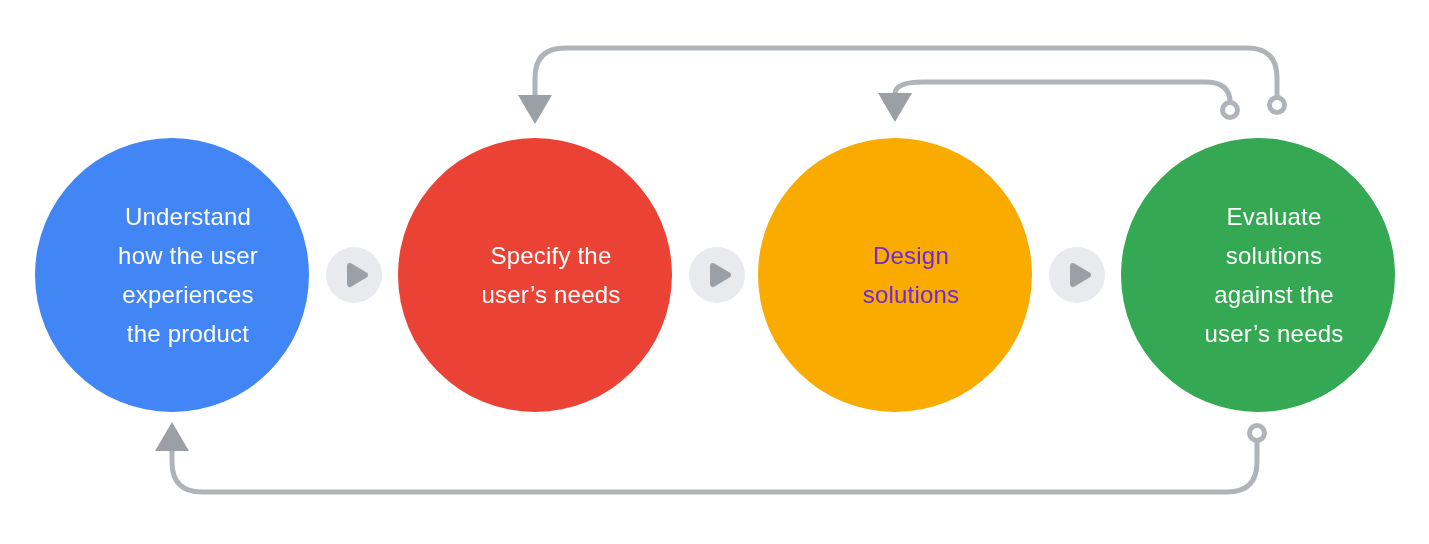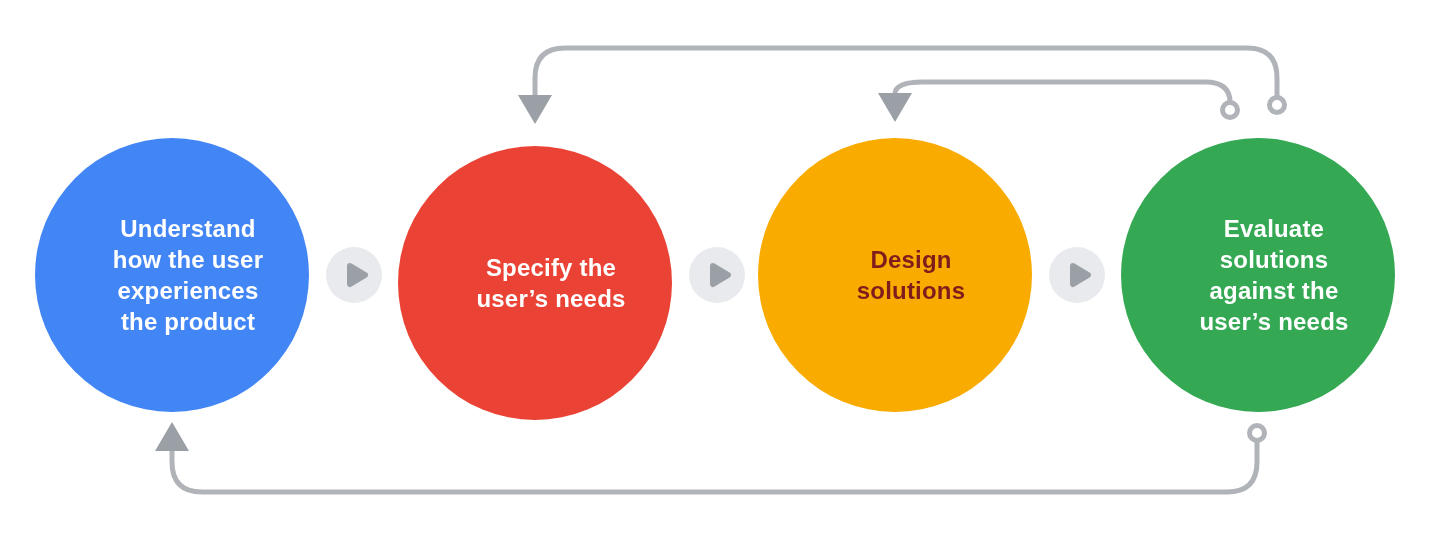--- a/index.html
+++ b/index.html
@@ -27,28 +27,28 @@
     width: 274px;
     height: 274px;
     border-radius: 50%;
     display: flex;
     align-items: center;
     justify-content: center;
     text-align: center;
   }
   .step-label {
     font-size: 24px;
-    font-weight: 700;
-    line-height: 31px;
+    font-weight: 400;
+    line-height: 39px;
     letter-spacing: 0.2px;
     white-space: pre-line;
     margin-left: 32px;
   }
   .pos-step-1 { left: 35px;   top: 138px; }
-  .pos-step-2 { left: 398px;  top: 146px; }
+  .pos-step-2 { left: 398px;  top: 138px; }
   .pos-step-3 { left: 758px;  top: 138px; }
   .pos-step-4 { left: 1121px; top: 138px; align-items: center; }
 
   .flow-badge {
     position: absolute;
     width: 56px;
     height: 56px;
     border-radius: 50%;
     display: flex;
     align-items: center;
@@ -101,21 +101,21 @@
     <span class="step-label">Specify the
 user’s needs</span>
   </div>
 
   <div class="flow-badge pos-badge-2" style="background-color: rgb(232, 234, 237);">
     <svg width="56" height="56" viewBox="0 0 56 56">
       <polygon points="24,19 39,28 24,37" stroke-width="6" stroke-linejoin="round" style="fill: rgb(154, 160, 166); stroke: rgb(154, 160, 166);"></polygon>
     </svg>
   </div>
 
-  <div class="step-circle pos-step-3" style="background-color: rgb(249, 171, 0); color: #7f1d1d;">
+  <div class="step-circle pos-step-3" style="background-color: rgb(249, 171, 0); color: #6d28d9;">
     <span class="step-label">Design
 solutions</span>
   </div>
 
   <div class="flow-badge pos-badge-3" style="background-color: rgb(232, 234, 237);">
     <svg width="56" height="56" viewBox="0 0 56 56">
       <polygon points="24,19 39,28 24,37" stroke-width="6" stroke-linejoin="round" style="fill: rgb(154, 160, 166); stroke: rgb(154, 160, 166);"></polygon>
     </svg>
   </div>
 

